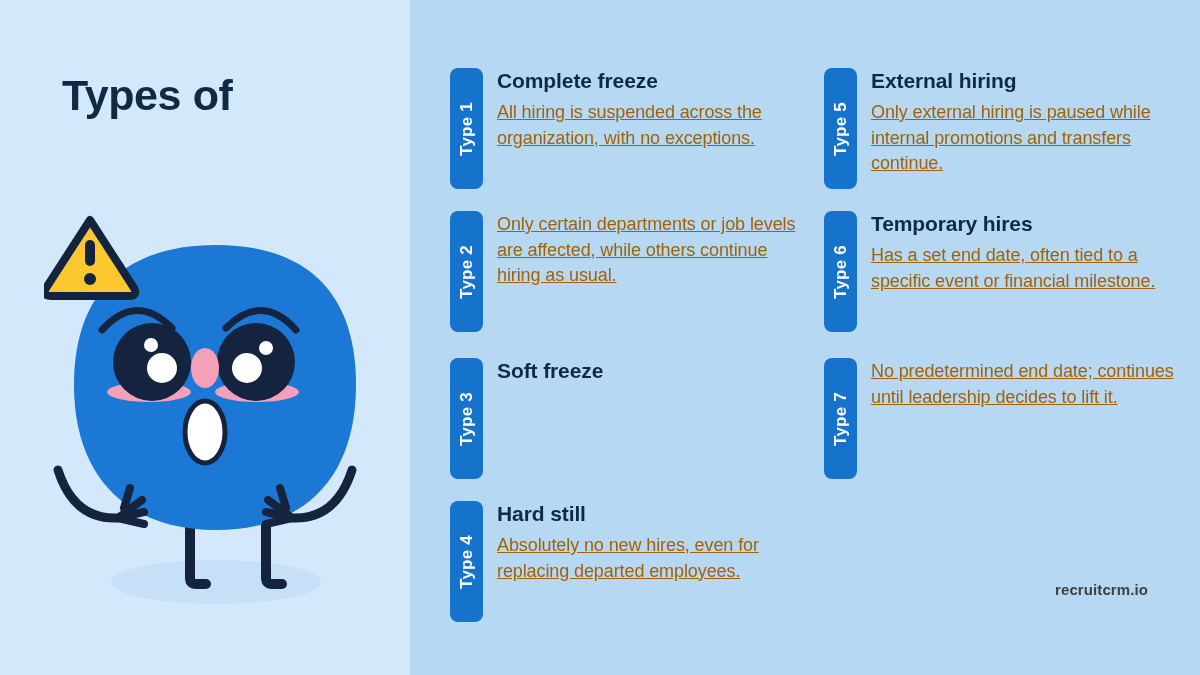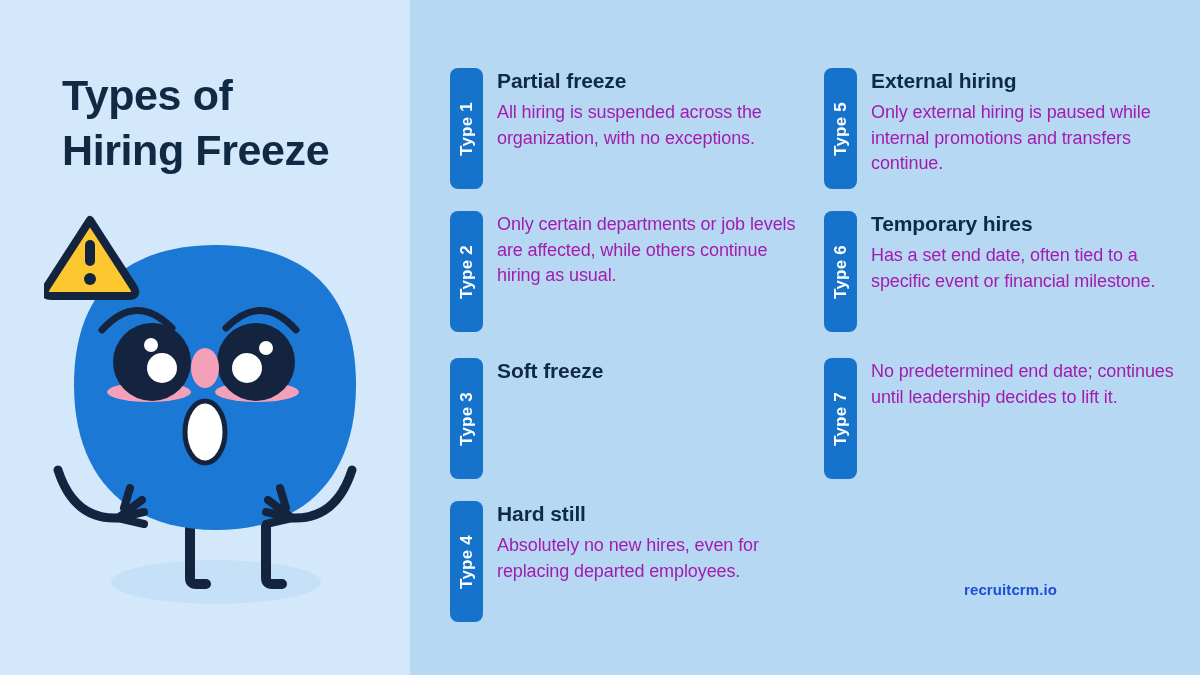--- a/index.html
+++ b/index.html
@@ -47,23 +47,23 @@
     position: absolute;
     left: 44px;
     top: 200px;
     width: 350px;
     height: 420px;
   }
 
   
   .footer-brand {
     position: absolute;
-    left: 964px;
+    left: 1055px;
     top: 581px;
-    color: #1d4ed8;
+    color: #404040;
     font-size: 15px;
     font-weight: bold;
     letter-spacing: 0.1px;
   }
 
   
   .grid {
     position: absolute;
     left: 450px;
     top: 68px;
@@ -102,37 +102,37 @@
   }
   .item-title {
     color: #102a43;
     font-size: 21px;
     font-weight: bold;
     line-height: 1.15;
     margin-bottom: 7px;
     letter-spacing: -0.1px;
   }
   .item-desc {
-    color: #a21caf;
+    color: #a16207;
     font-size: 18px;
     line-height: 1.42;
     letter-spacing: -0.1px;
+    text-decoration: underline;
   }
 </style>
 </head>
 <body>
 
 <div class="canvas">
 
   <div class="bg-left"></div>
   <div class="bg-right"></div>
 
   <div class="title">
     <span class="line">Types of</span>
-    <span class="line">Hiring Freeze</span>
   </div>
 
   <div class="mascot">
     <svg viewBox="0 0 350 420" width="350" height="420" xmlns="http://www.w3.org/2000/svg">
 
       <ellipse cx="172" cy="382" rx="105" ry="22" fill="#c6e0f7"></ellipse>
 
       <path d="M146 300 L146 378 Q146 384 152 384 L162 384" stroke="#14243f" stroke-width="10" stroke-linecap="round" fill="none"></path>
       <path d="M222 300 L222 378 Q222 384 228 384 L238 384" stroke="#14243f" stroke-width="10" stroke-linecap="round" fill="none"></path>
 
@@ -169,21 +169,21 @@
     </svg>
   </div>
 
   <div class="grid">
 
     <div class="item" style="left:0px; top:0px;">
       <div class="badge">
         <span class="badge-label">Type 1</span>
       </div>
       <div class="item-body">
-        <div class="item-title">Partial freeze</div>
+        <div class="item-title">Complete freeze</div>
         <div class="item-desc">All hiring is suspended across the organization, with no exceptions.</div>
       </div>
     </div>
 
     <div class="item" style="left:0px; top:143px;">
       <div class="badge">
         <span class="badge-label">Type 2</span>
       </div>
       <div class="item-body">
         <div class="item-desc">Only certain departments or job levels are affected, while others continue hiring as usual.</div>

